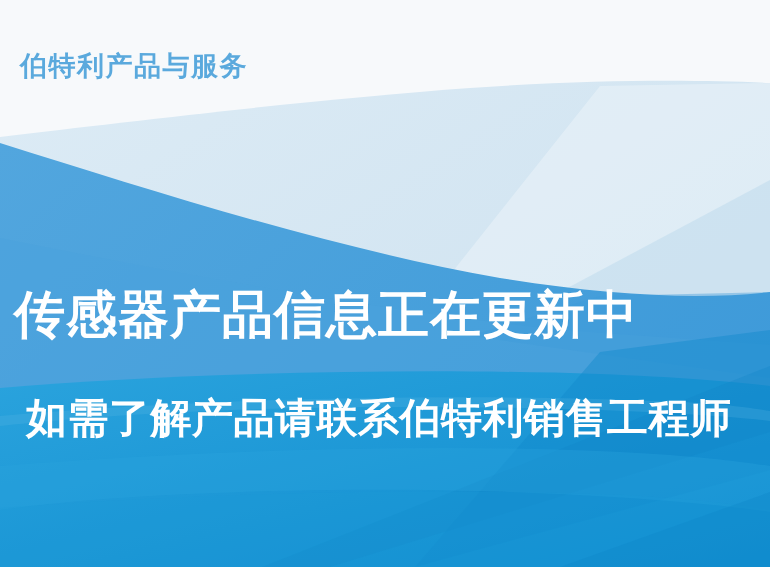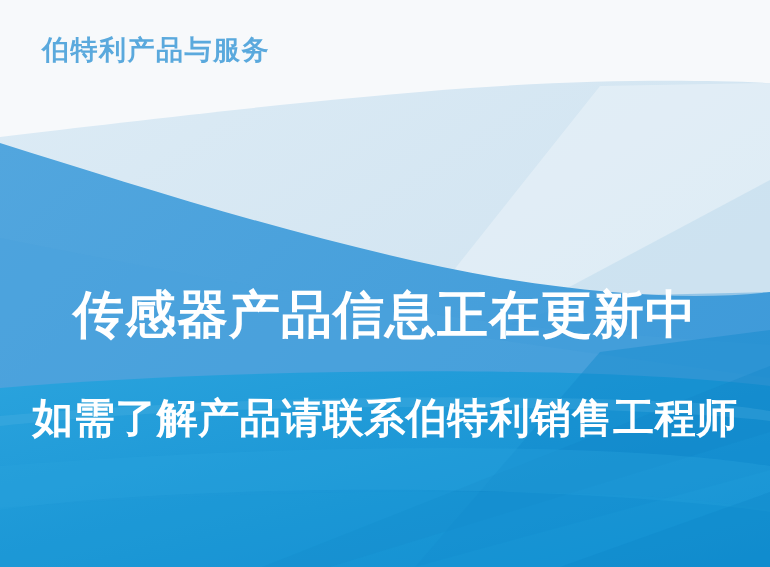--- a/index.html
+++ b/index.html
@@ -29,23 +29,23 @@
     width: 770px;
     height: 567px;
     display: block;
     pointer-events: none;
   }
 
   
   .header-bar {
     position: absolute;
     left: 0;
-    top: 34px;
+    top: 50px;
     width: 652px;
-    padding-left: 42px;
+    padding-left: 20px;
     box-sizing: border-box;
     z-index: 5;
   }
   .header-title {
     display: inline-block;
     margin: 0;
     font-size: 27px;
     font-weight: 700;
     line-height: 1.25;
     letter-spacing: 1.5px;
@@ -53,21 +53,21 @@
     white-space: nowrap;
   }
 
   
   .message-block {
     position: absolute;
     left: 0;
     top: 286px;
     width: 770px;
     z-index: 5;
-    text-align: center;
+    text-align: left;
     box-sizing: border-box;
     padding: 0 14px;
   }
   .main-title {
     margin: 0;
     font-size: 51px;
     font-weight: 700;
     line-height: 1.12;
     letter-spacing: 1px;
     color: #ffffff;

